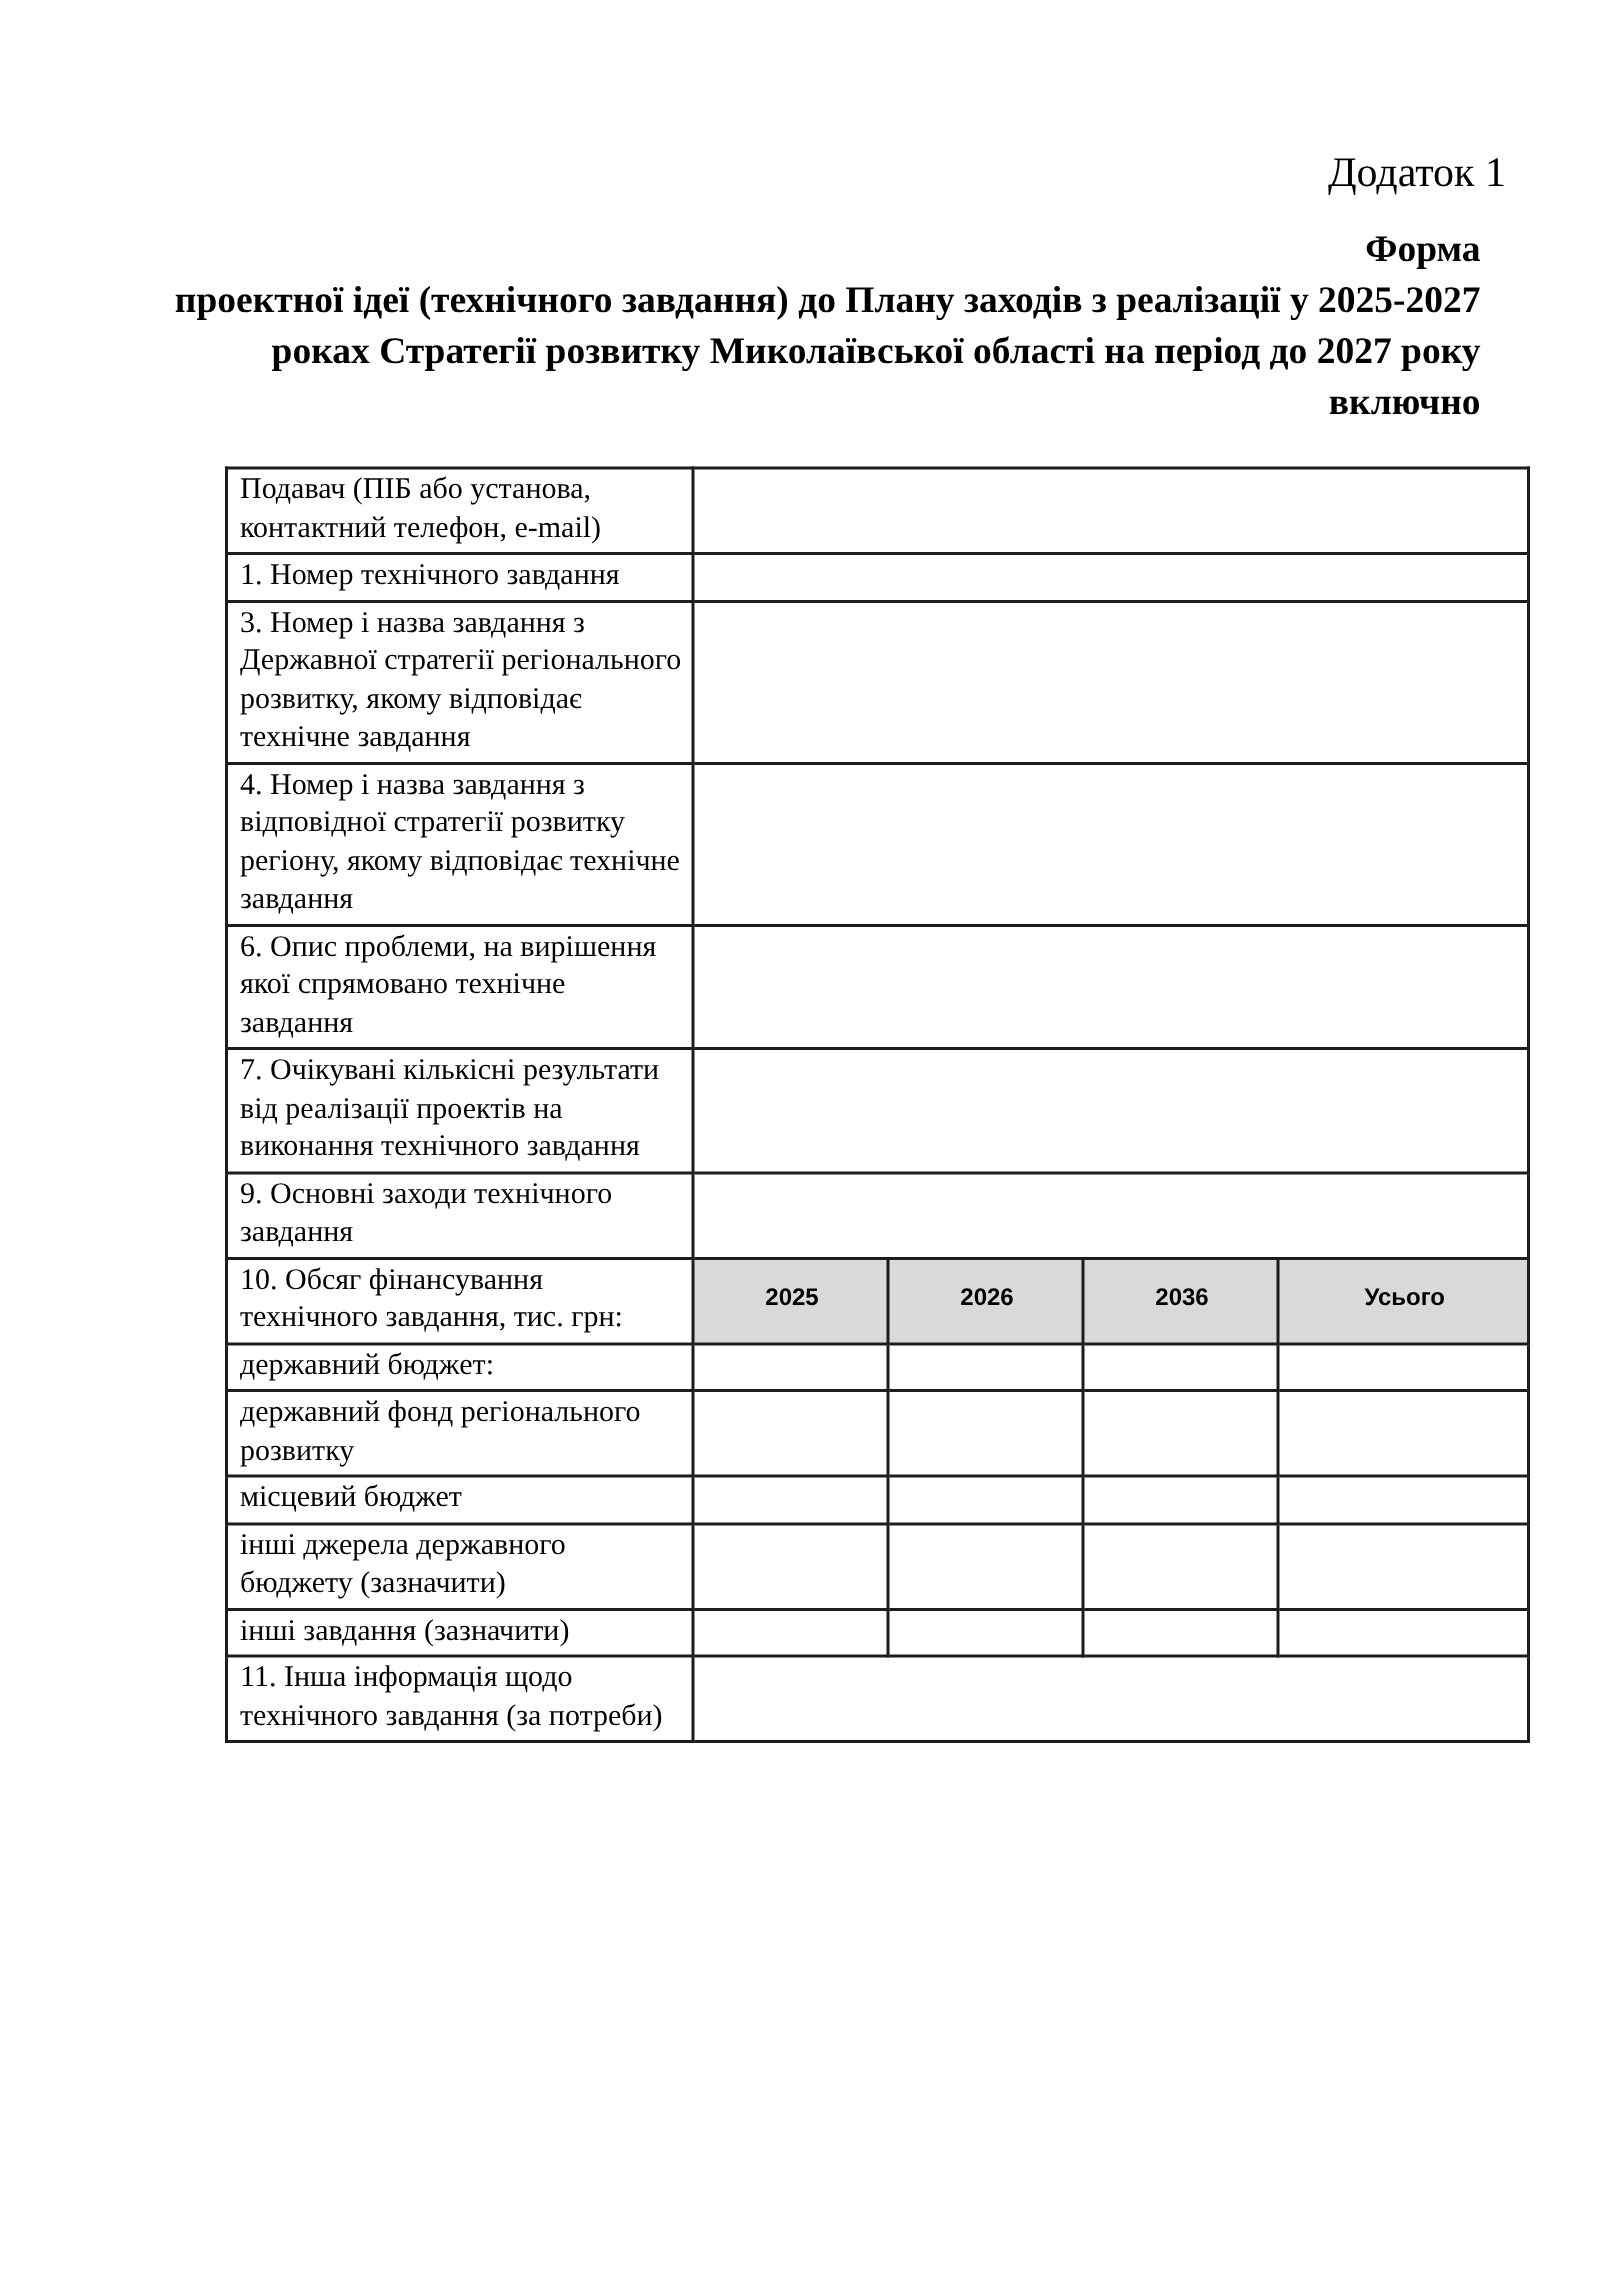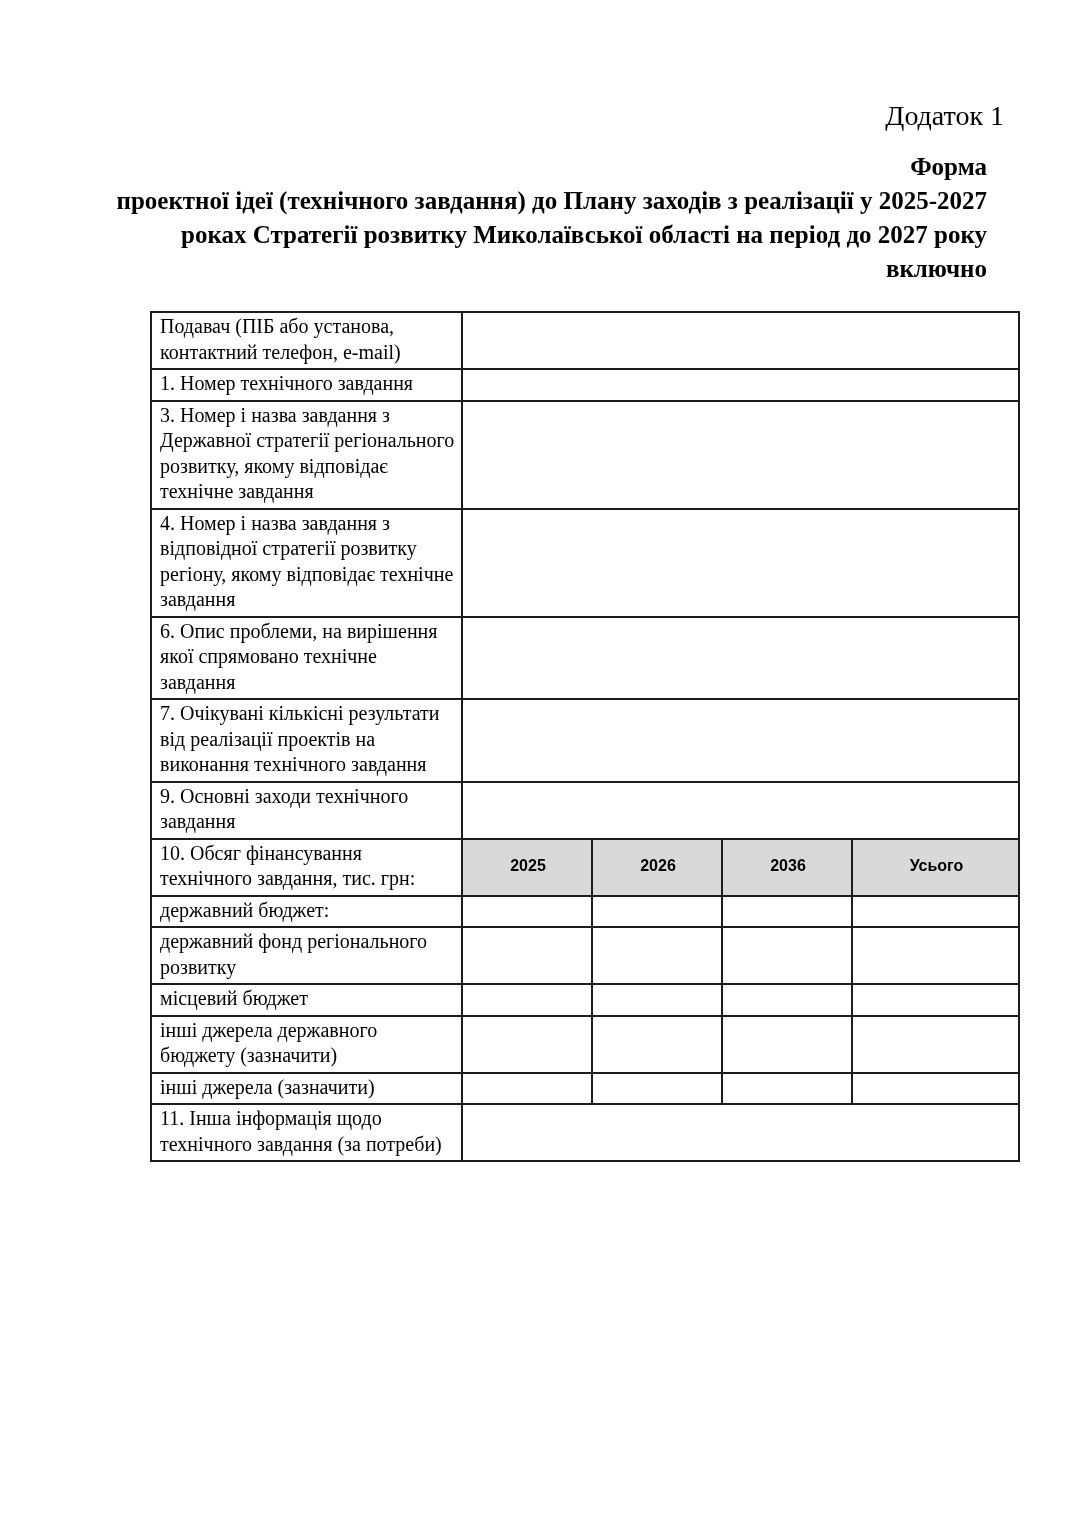--- a/index.html
+++ b/index.html
@@ -145,21 +145,21 @@
         <td></td>
       </tr>
       <tr>
         <td>інші джерела державного бюджету (зазначити)</td>
         <td></td>
         <td></td>
         <td></td>
         <td></td>
       </tr>
       <tr>
-        <td>інші джерела (зазначити)</td>
+        <td>інші завдання (зазначити)</td>
         <td></td>
         <td></td>
         <td></td>
         <td></td>
       </tr>
 
       <tr>
         <td>11. Інша інформація щодо технічного завдання (за потреби)</td>
         <td colspan="4"></td>
       </tr>

